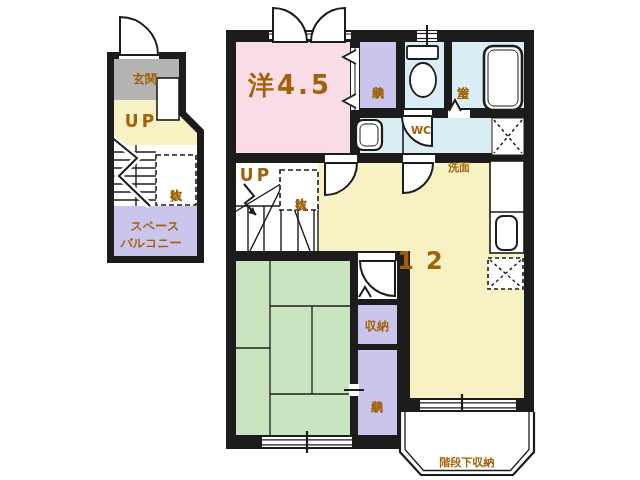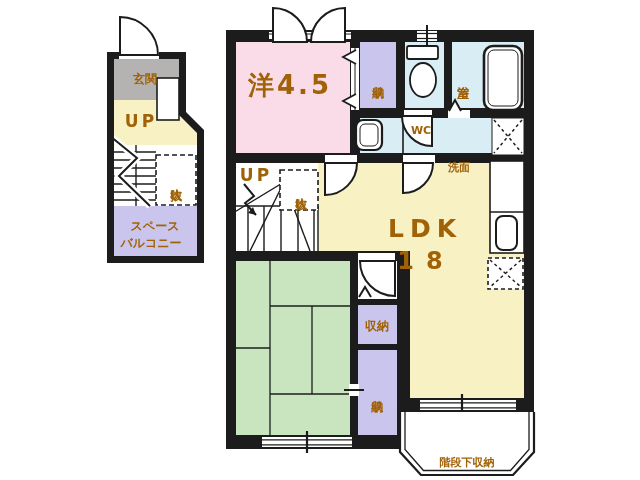--- a/index.html
+++ b/index.html
@@ -189,20 +189,19 @@
 <div class="lbl up" style="left:141px;top:122px;">UP</div>
 <div class="lbl sm v" style="left:176px;top:180px;">吹抜</div>
 <div class="lbl sm" style="left:155px;top:226px;">スペース</div>
 <div class="lbl sm" style="left:151px;top:243px;">バルコニー</div>
 
 <div class="lbl big" style="left:290px;top:86px;">洋4.5</div>
 <div class="lbl sm v" style="left:378px;top:77px;">収納</div>
 <div class="lbl md" style="left:421px;top:99px;">WC</div>
 <div class="lbl sm v" style="left:463px;top:77px;">浴室</div>
 <div class="lbl md" style="left:459px;top:136px;">洗面</div>
-<div class="lbl ldk" style="left:425px;top:229px;">LDK</div>
-<div class="lbl num" style="left:426px;top:262px;">18</div>
+<div class="lbl num" style="left:426px;top:262px;">12</div>
 <div class="lbl up" style="left:256px;top:176px;">UP</div>
 <div class="lbl sm v" style="left:301px;top:189px;">吹抜</div>
 <div class="lbl sm" style="left:377px;top:326px;">収納</div>
 <div class="lbl sm v" style="left:377px;top:391px;">収納</div>
 <div class="lbl md" style="left:467px;top:431px;">階段下収納</div>
 </div>
 
 </body></html>

